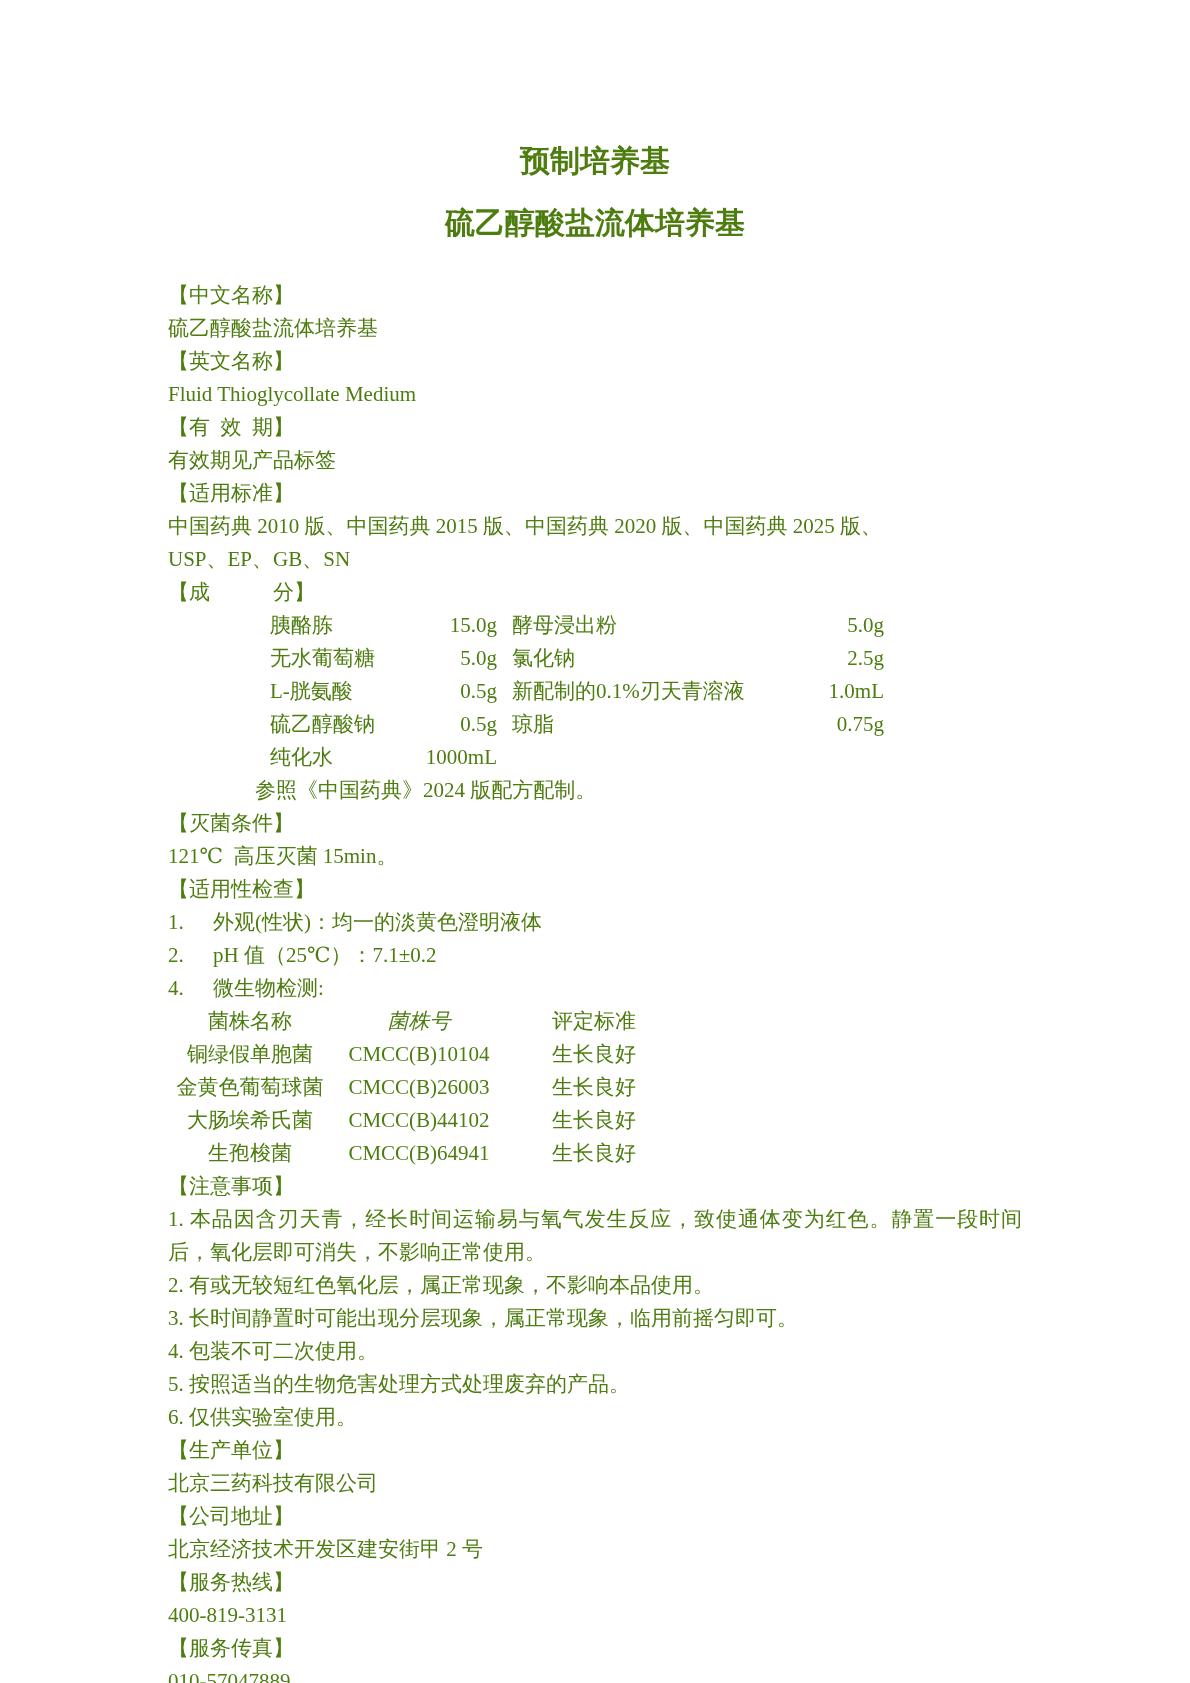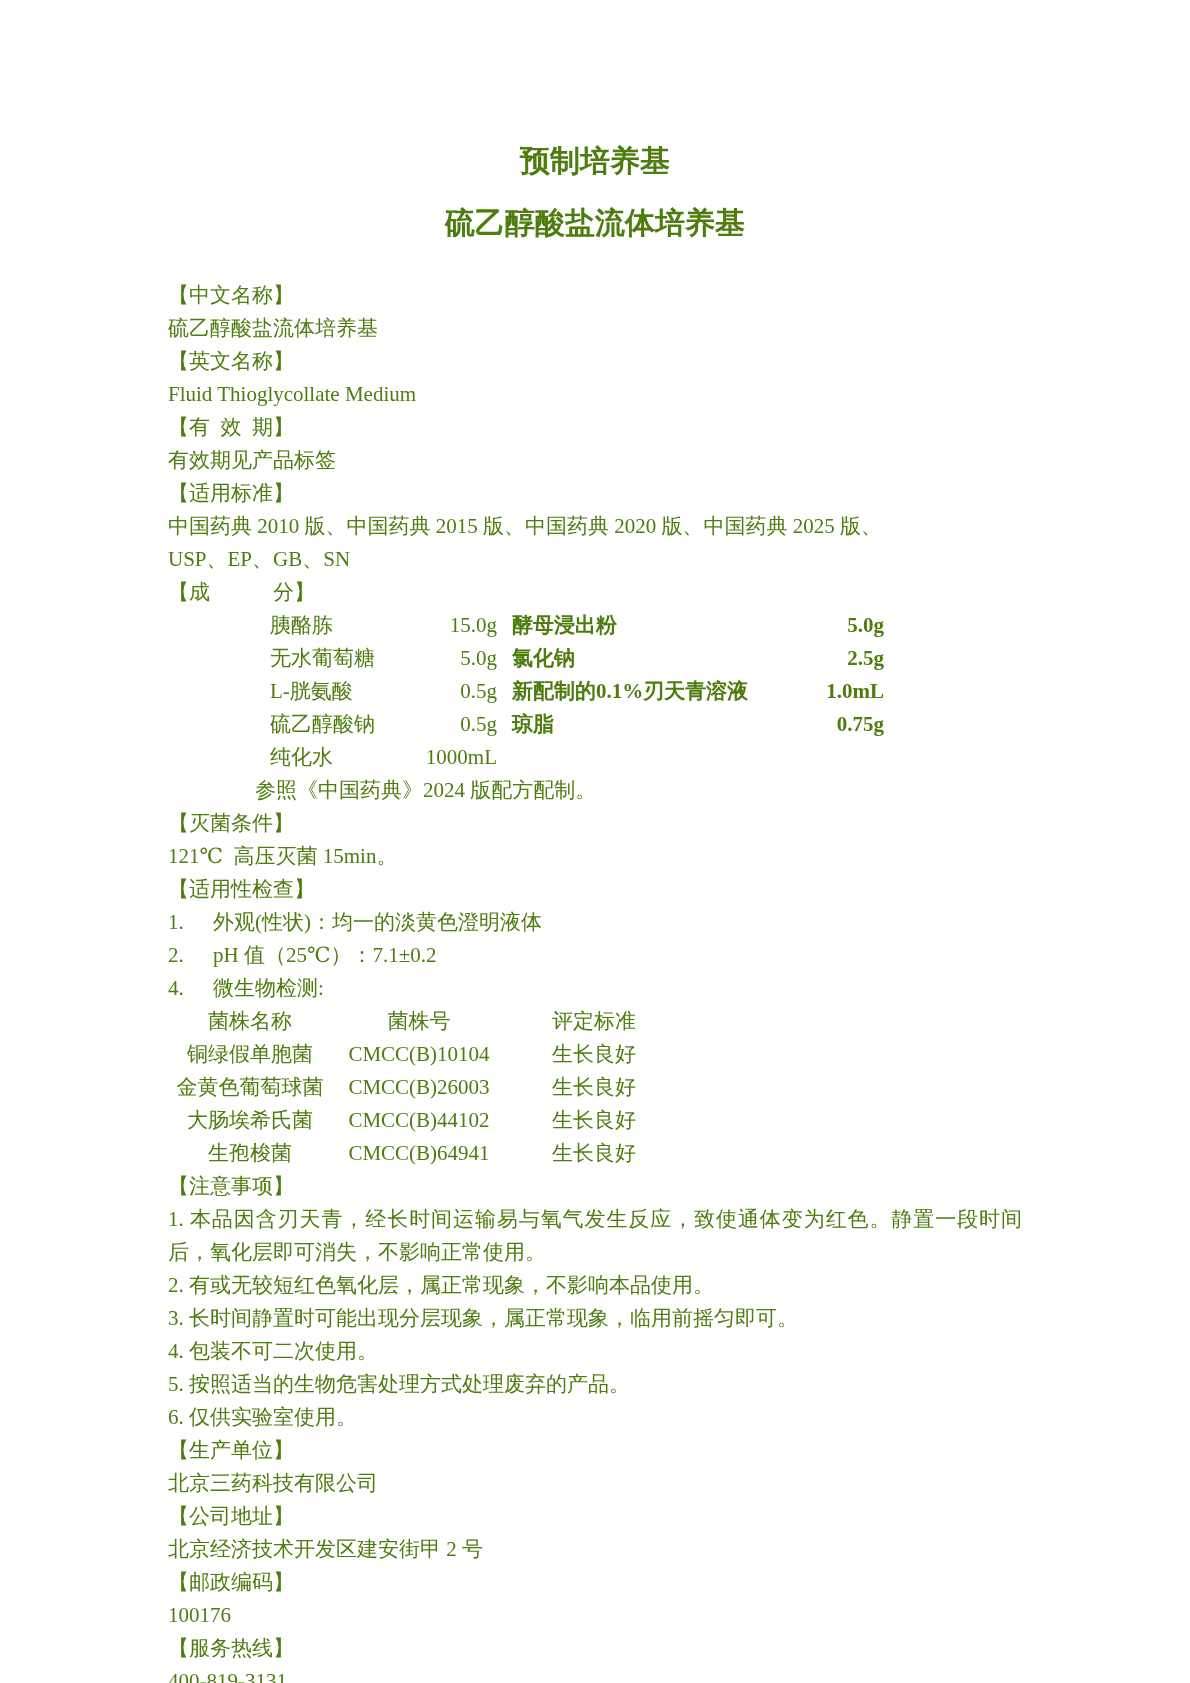--- a/index.html
+++ b/index.html
@@ -19,30 +19,30 @@
   }
   .body { margin-top:38px; font-size:21px; }
   .line { line-height:33px; }
   .field { display:flex; line-height:33px;flex-direction:column; }
   .field .label { white-space:pre; flex:0 0 auto; }
   .hang-val { display:block; flex:1 1 auto; }
   .hang-val .line { display:block; }
   
   .comp-row { display:flex; line-height:33px; }
   .comp-c1 { display:flex; justify-content:space-between; width:227px; margin-left:102px;text-align:center; }
-  .comp-c2 { display:flex; justify-content:space-between; width:372px; margin-left:15px;font-weight:bold; }
+  .comp-c2 { display:flex; justify-content:space-between; width:372px; margin-left:15px; }
   .comp-note { line-height:33px; padding-left:87px; }
   
   .check { line-height:33px; }
   .check-num { display:inline-block; width:45px; }
   
   .mrow { display:flex; line-height:33px; }
   .mc1 { width:150px; margin-left:7px; text-align:center; }
   .mc2 { width:142px; margin-left:23px; text-align:center; }
-  .mrow.mhead .mc2 { text-align:center; }
+  .mrow.mhead .mc2 { text-align:center;font-style:italic; }
   .mc3 { margin-left:62px; text-align:center; }
   
   .note-p { line-height:33px; text-align:justify; }
 </style>
 </head>
 <body>
 
 <div class="page">
   <div class="content">
 
@@ -179,24 +179,20 @@
 
       <div class="field">
         <span class="label">【生产单位】</span>
         <span>北京三药科技有限公司</span>
       </div>
       <div class="field">
         <span class="label">【公司地址】</span>
         <span>北京经济技术开发区建安街甲 2 号</span>
       </div>
       <div class="field">
-        <span class="label">【邮政编码】</span>
-        <span>100176</span>
-      </div>
-      <div class="field">
         <span class="label">【服务热线】</span>
         <span>400-819-3131</span>
       </div>
       <div class="field">
         <span class="label">【服务传真】</span>
         <span>010-57047889</span>
       </div>
 
     </div>
   </div>

